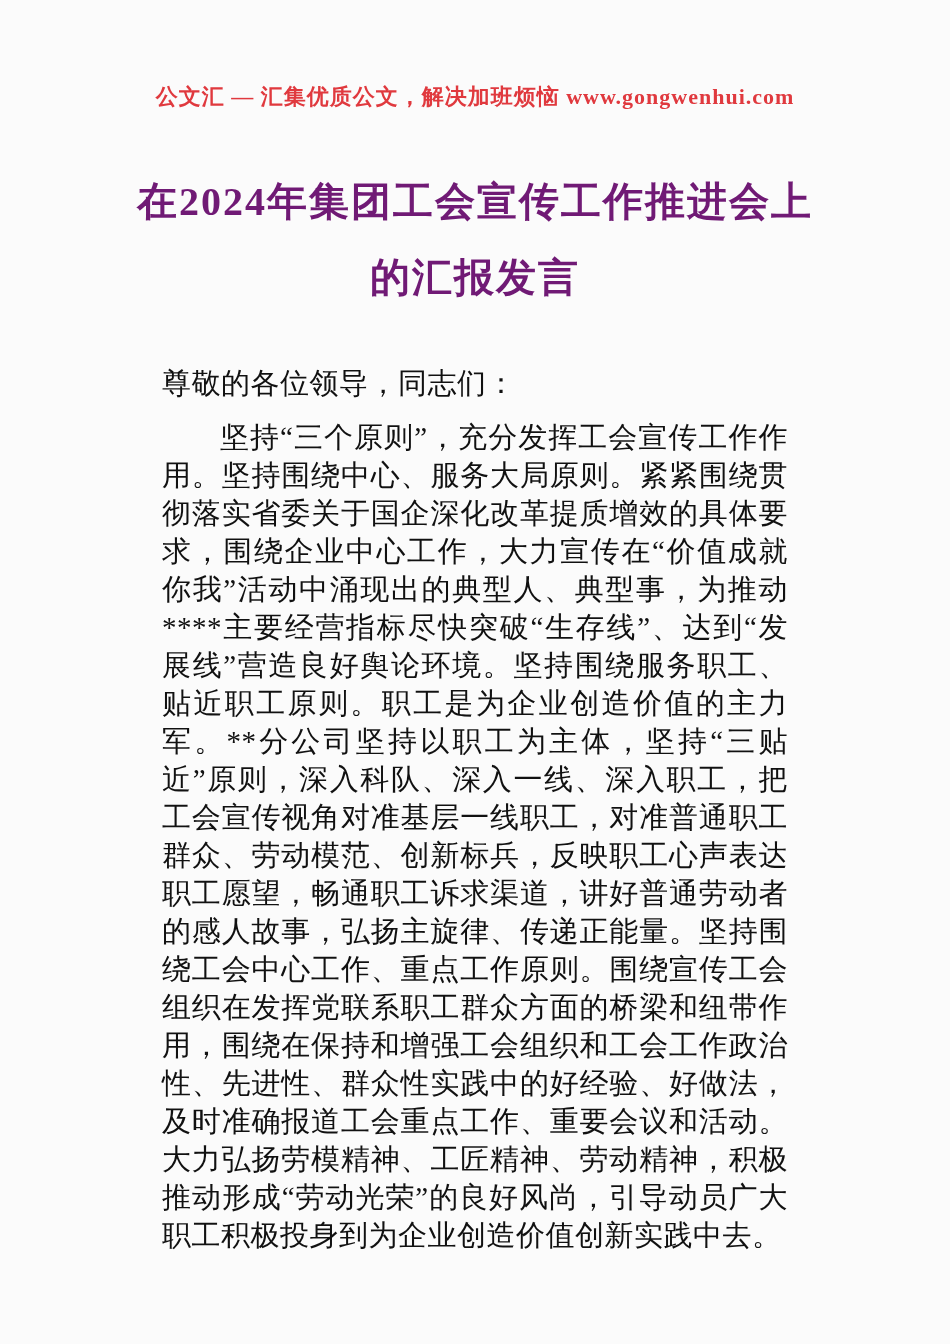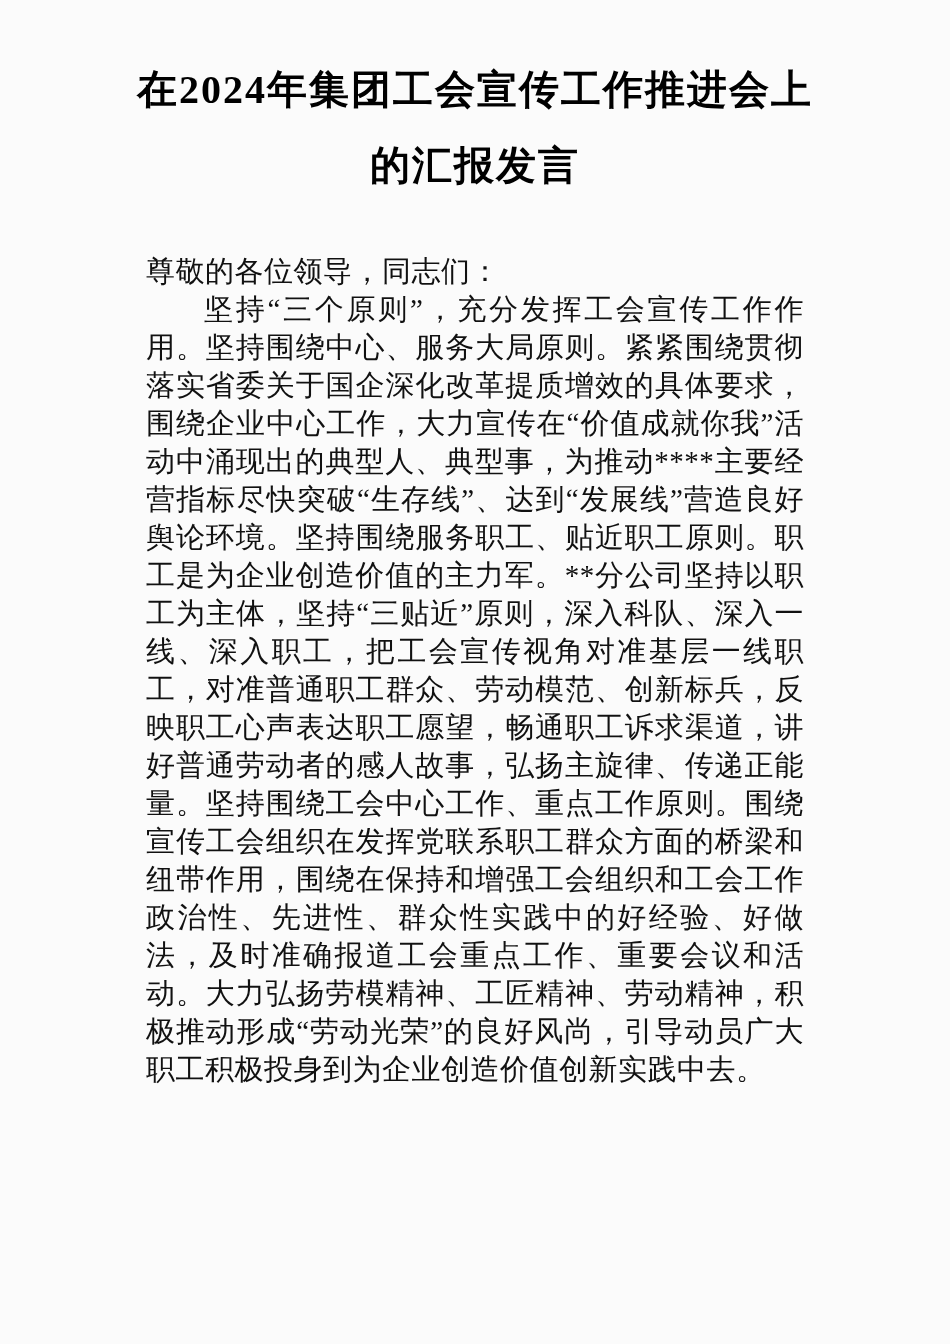--- a/index.html
+++ b/index.html
@@ -26,44 +26,45 @@
     color: #e0393e;
   }
   .doc-title {
     width: 690px;
     margin: 52px auto 48px auto;
     text-align: center;
     font-size: 40px;
     font-weight: bold;
     line-height: 1.9;
     letter-spacing: 2px;
-    color: #000000;
+    color: #701a75;
   }
   .doc-body {
     width: 658px;
     margin: 0 auto;
     font-size: 29px;
     line-height: 38px;
     letter-spacing: 0.5px;
     text-align: justify;
     color: #111111;
   }
   .doc-body p {
-    margin: 0;
+    margin: 16px;
     padding: 0;
   }
   .doc-body p.indent {
     text-indent: 2em;
   }
 </style>
 </head>
 <body>
 
 <div class="page">
 
+  <div class="site-header">公文汇 — 汇集优质公文，解决加班烦恼 www.gongwenhui.com</div>
 
   <h1 class="doc-title">在2024年集团工会宣传工作推进会上的汇报发言</h1>
 
   <div class="doc-body">
     <p>尊敬的各位领导，同志们：</p>
     <p class="indent">坚持“三个原则”，充分发挥工会宣传工作作用。坚持围绕中心、服务大局原则。紧紧围绕贯彻落实省委关于国企深化改革提质增效的具体要求，围绕企业中心工作，大力宣传在“价值成就你我”活动中涌现出的典型人、典型事，为推动****主要经营指标尽快突破“生存线”、达到“发展线”营造良好舆论环境。坚持围绕服务职工、贴近职工原则。职工是为企业创造价值的主力军。**分公司坚持以职工为主体，坚持“三贴近”原则，深入科队、深入一线、深入职工，把工会宣传视角对准基层一线职工，对准普通职工群众、劳动模范、创新标兵，反映职工心声表达职工愿望，畅通职工诉求渠道，讲好普通劳动者的感人故事，弘扬主旋律、传递正能量。坚持围绕工会中心工作、重点工作原则。围绕宣传工会组织在发挥党联系职工群众方面的桥梁和纽带作用，围绕在保持和增强工会组织和工会工作政治性、先进性、群众性实践中的好经验、好做法，及时准确报道工会重点工作、重要会议和活动。大力弘扬劳模精神、工匠精神、劳动精神，积极推动形成“劳动光荣”的良好风尚，引导动员广大职工积极投身到为企业创造价值创新实践中去。</p>
   </div>
 
 </div>
 

